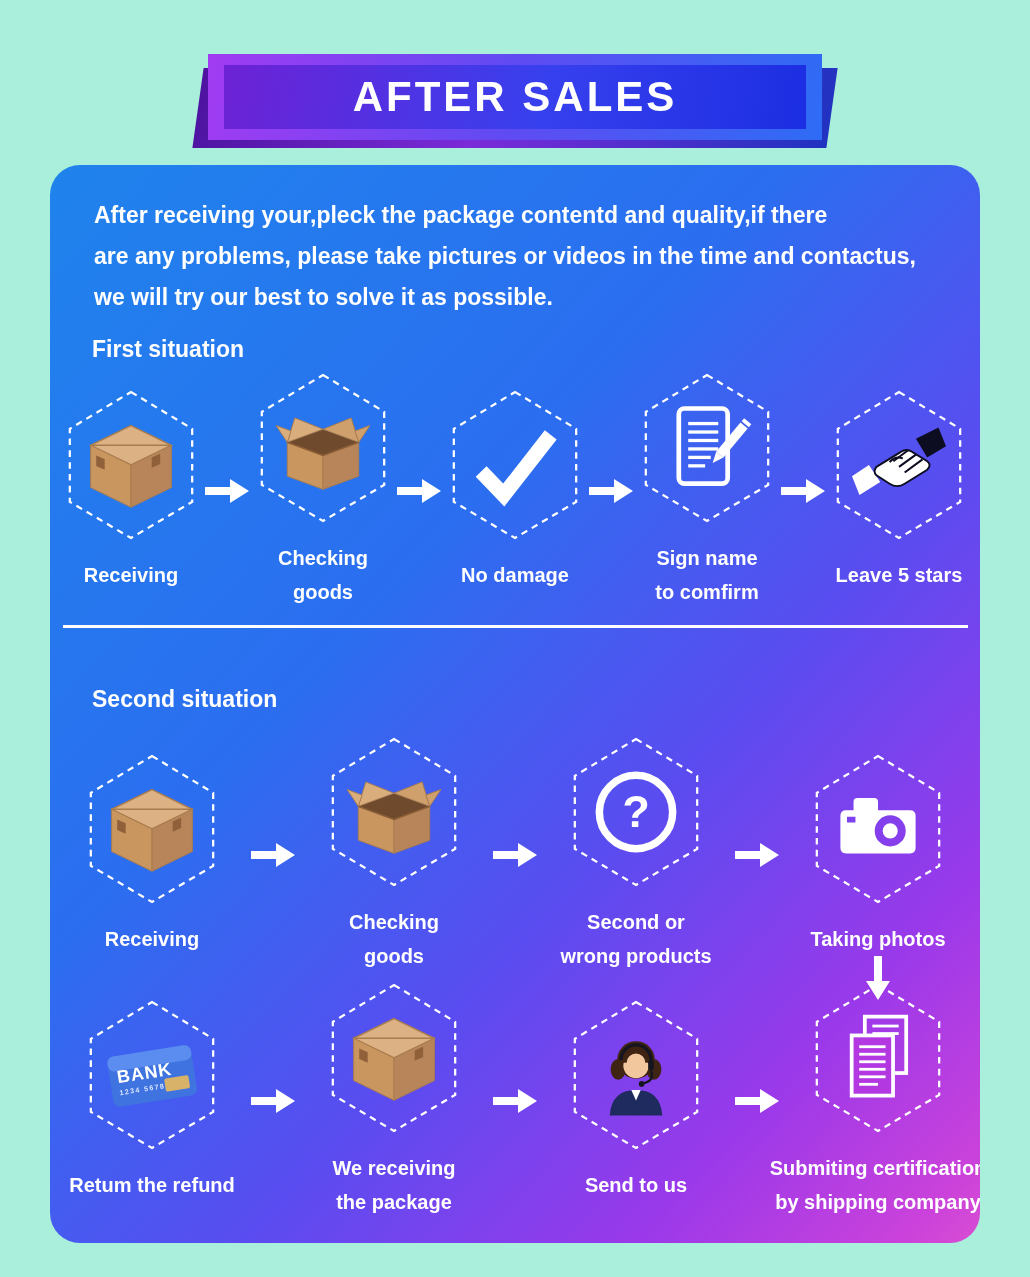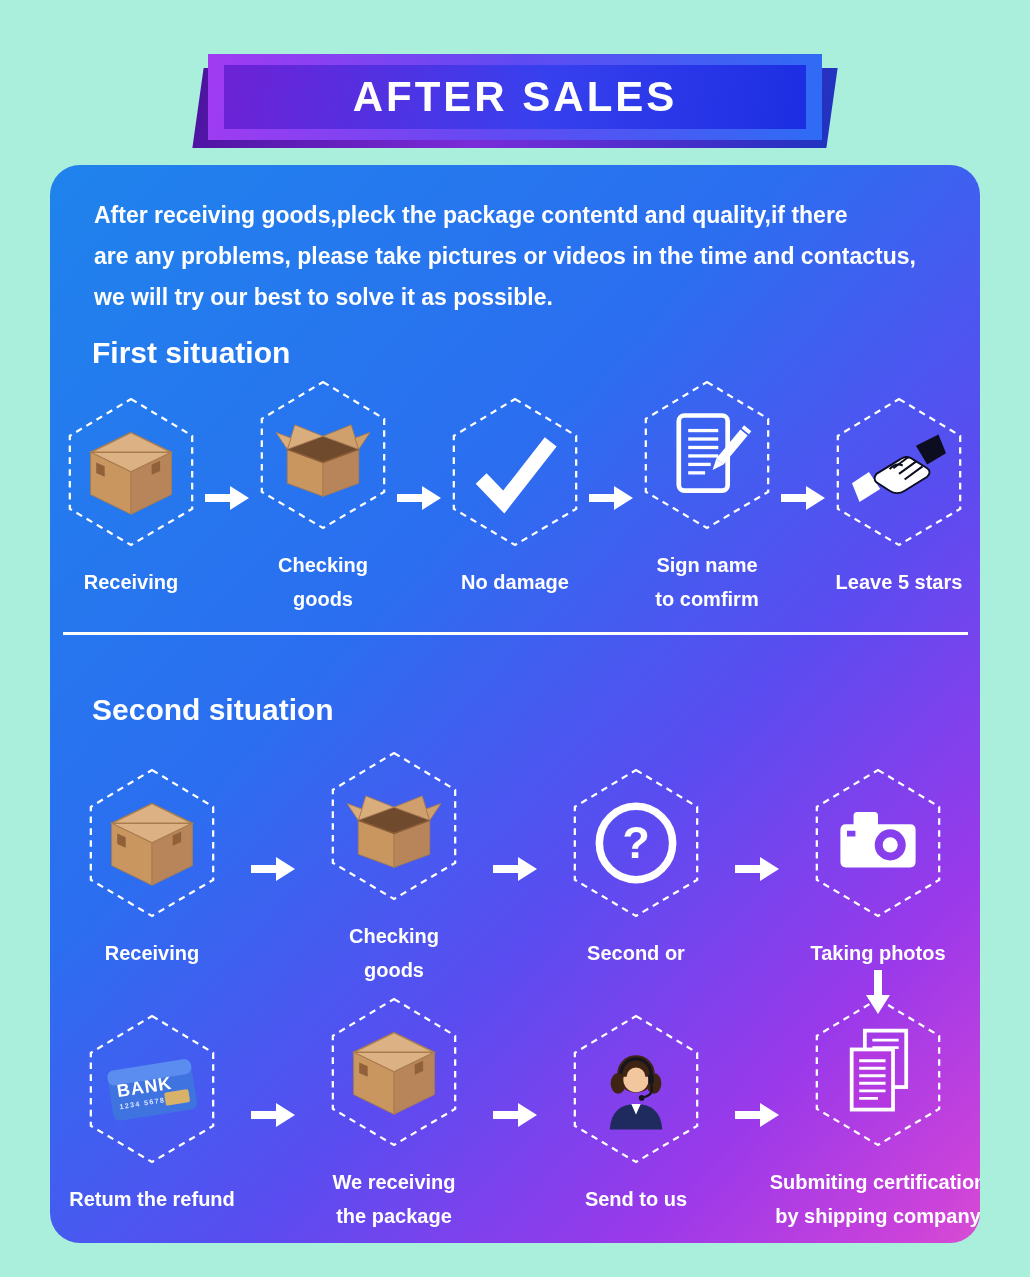--- a/index.html
+++ b/index.html
@@ -19,21 +19,21 @@
     display:flex;align-items:center;justify-content:center;}
   .banner-core{position:absolute;left:16px;right:16px;top:11px;bottom:11px;
     background:linear-gradient(100deg,#6d22d5 0%,#3740ee 55%,#1c2ee2 100%);}
   .banner-text{position:relative;font-size:42px;letter-spacing:3px;}
   
   .panel{position:relative;width:930px;height:1078px;margin:25px auto 0;
     border-radius:30px;overflow:hidden;
     background:linear-gradient(133deg,#1f83ec 0%,#2b6ef0 38%,#5a4cf0 62%,#9a39ea 82%,#cb42da 96%,#d94ed2 100%);}
   .intro{margin:30px 40px 0 44px;font-size:23px;line-height:41px;}
   .intro span{display:block;}
-  .situation-title{font-size:30px;margin:18px 0 10px 42px;}
+  .situation-title{font-size:23px;margin:18px 0 10px 42px;}
   .situation-title.second{margin:58px 0 24px 42px;}
   
   .flow{display:flex;justify-content:center;align-items:center;}
   .cell{position:relative;display:flex;flex-direction:column;align-items:center;flex:0 0 auto;}
   .flow.five .cell{width:140px;}
   .flow.four .cell{width:190px;}
   .hex{position:relative;width:132px;height:150px;}
   .hex svg.hexline{position:absolute;left:0;top:0;width:132px;height:150px;}
   .iconbox{position:absolute;inset:0;display:flex;align-items:center;justify-content:center;}
   .iconbox svg{width:94px;height:94px;}
@@ -148,21 +148,21 @@
   <div class="banner-back"></div>
   <div class="banner-front">
     <div class="banner-core"></div>
     <span class="banner-text">AFTER SALES</span>
   </div>
 </div>
 
 <div class="panel">
 
   <p class="intro">
-    <span>After receiving goods,pleck the package contentd and quality,if there</span>
+    <span>After receiving your,pleck the package contentd and quality,if there</span>
     <span>are any problems, please take pictures or videos in the time and contactus,</span>
     <span>we will try our best to solve it as possible.</span>
   </p>
 
   <h2 class="situation-title">First situation</h2>
 
   <div class="flow five">
 
     <div class="cell">
       <div class="hex">
@@ -333,20 +333,21 @@
             <polygon points="50,1.5 96.5,29.5 96.5,85 50,112.5 3.5,85 3.5,29.5" fill="none" stroke="#fff" stroke-width="1.7" stroke-dasharray="5 4"></polygon>
           </svg>
         <div class="iconbox">
             <svg viewBox="0 0 100 100">
               <use href="#sym-question"></use>
             </svg>
           </div>
       </div>
       <div class="label">
         <span>Second or</span>
+        <span>wrong products</span>
       </div>
     </div>
 
     <div class="arrow">
         <svg viewBox="0 0 46 28">
           <use href="#sym-arrow"></use>
         </svg>
       </div>
 
     <div class="cell">

